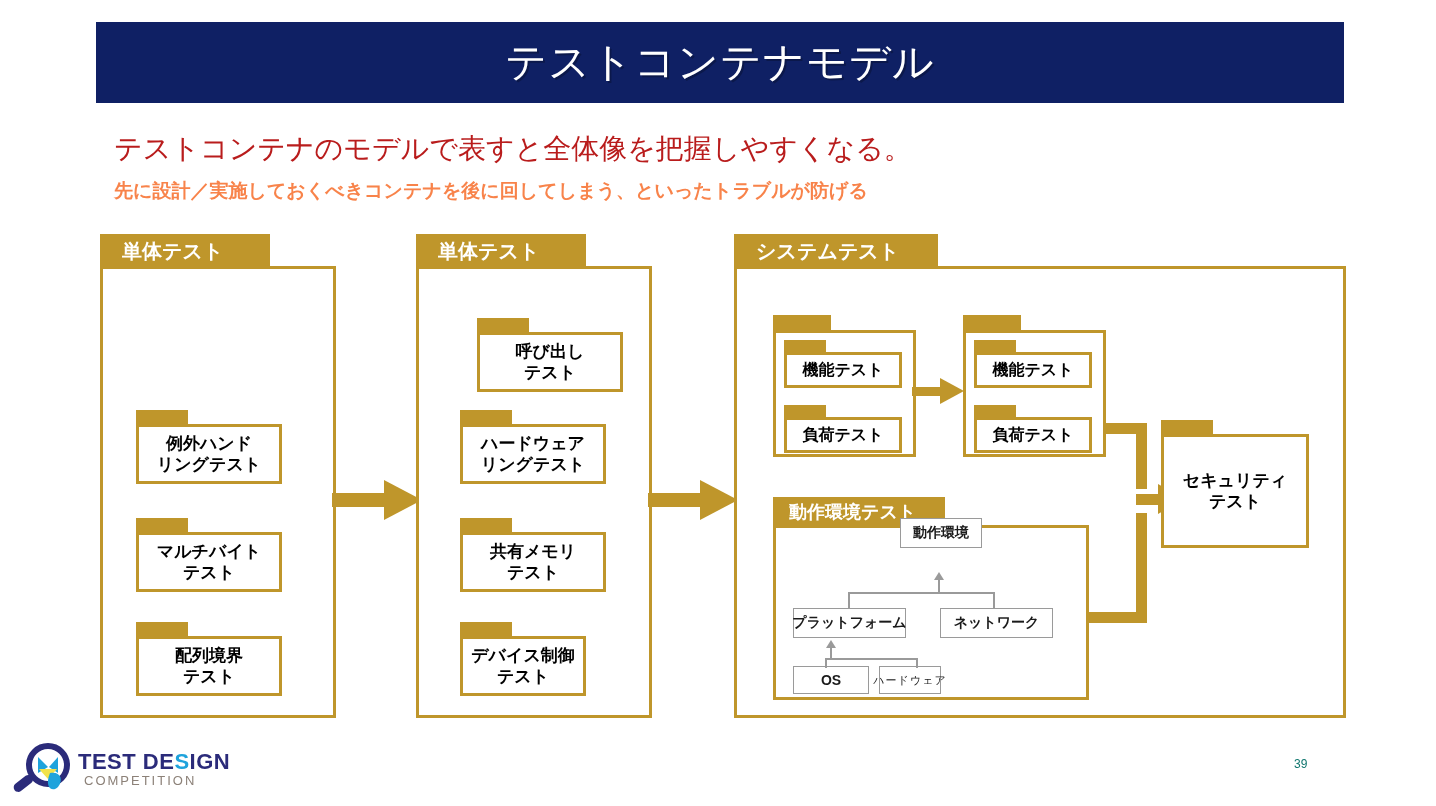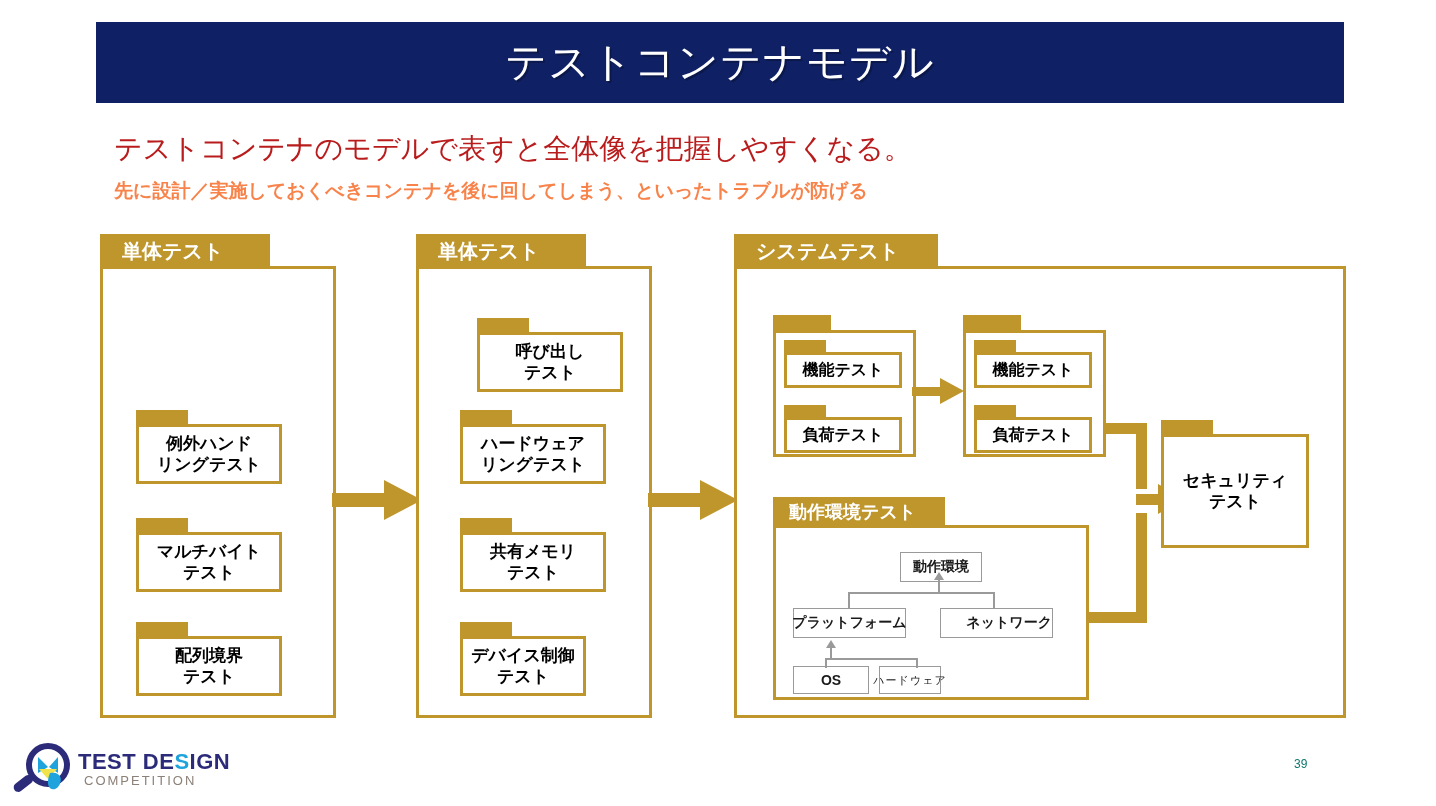--- a/index.html
+++ b/index.html
@@ -376,27 +376,27 @@
     </div>
   </div>
 
   <div class="folder big" style="left:773px; top:497px; width:316px; height:203px;">
     <div class="tab" style="width:172px; height:30px; font-size:18px; padding-left:16px;">
       <span>動作環境テスト</span>
     </div>
     <div class="body" style="top:28px;"></div>
   </div>
 
-  <div class="uml-box" style="left:900px; top:552px; width:82px; height:30px;">
+  <div class="uml-box" style="left:900px; top:518px; width:82px; height:30px;">
     <span>動作環境</span>
   </div>
   <div class="uml-box" style="left:793px; top:608px; width:113px; height:30px;">
     <span class="">プラットフォーム</span>
   </div>
-  <div class="uml-box" style="left:940px; top:608px; width:113px; height:30px;justify-content:flex-end;">
+  <div class="uml-box" style="left:940px; top:608px; width:113px; height:30px;">
     <span>ネットワーク</span>
   </div>
   <div class="uml-box" style="left:793px; top:666px; width:76px; height:28px;">
     <span>OS</span>
   </div>
   <div class="uml-box small" style="left:879px; top:666px; width:62px; height:28px;">
     <span>ハードウェア</span>
   </div>
 
   <div class="uml-line" style="left:938px; top:580px; width:2px; height:14px;"></div>

